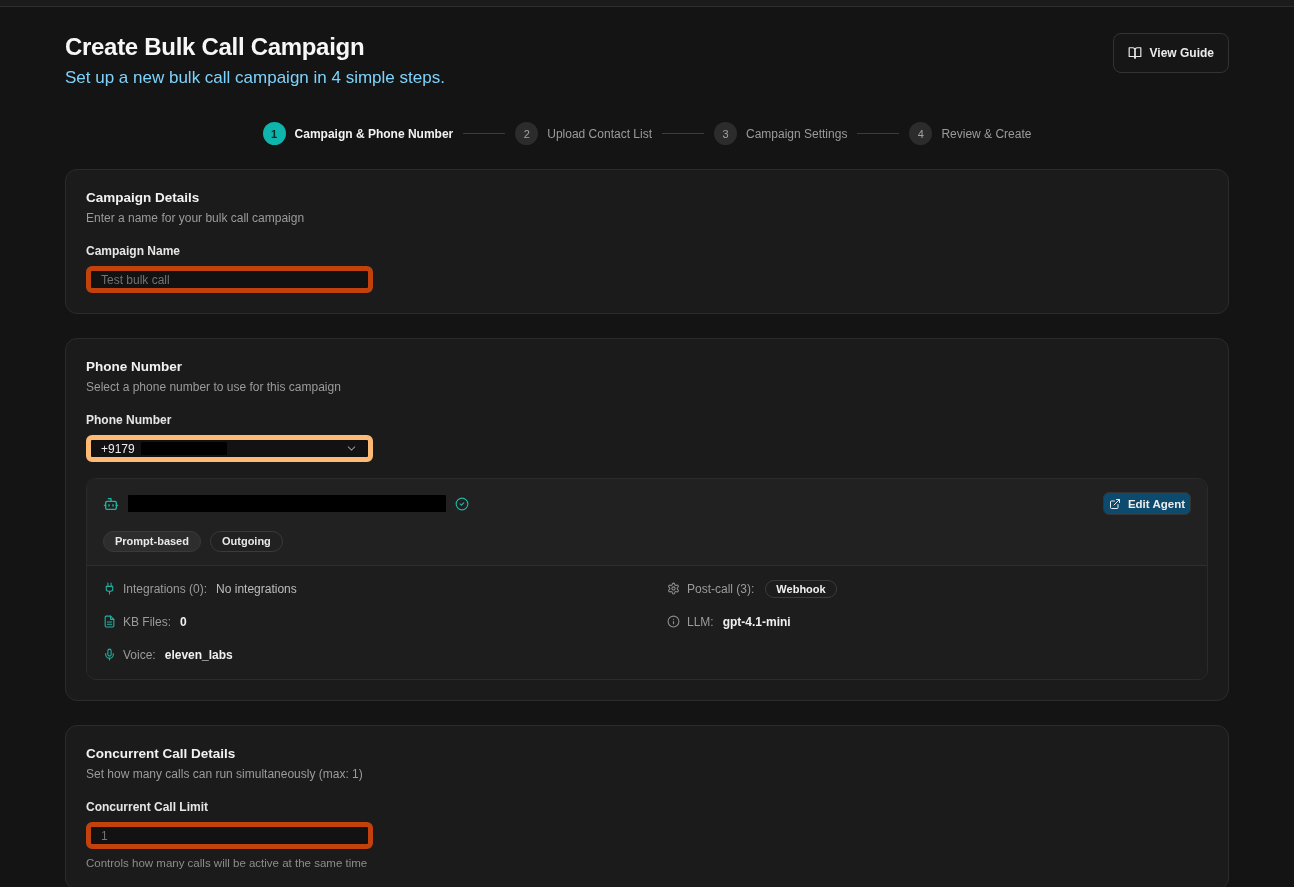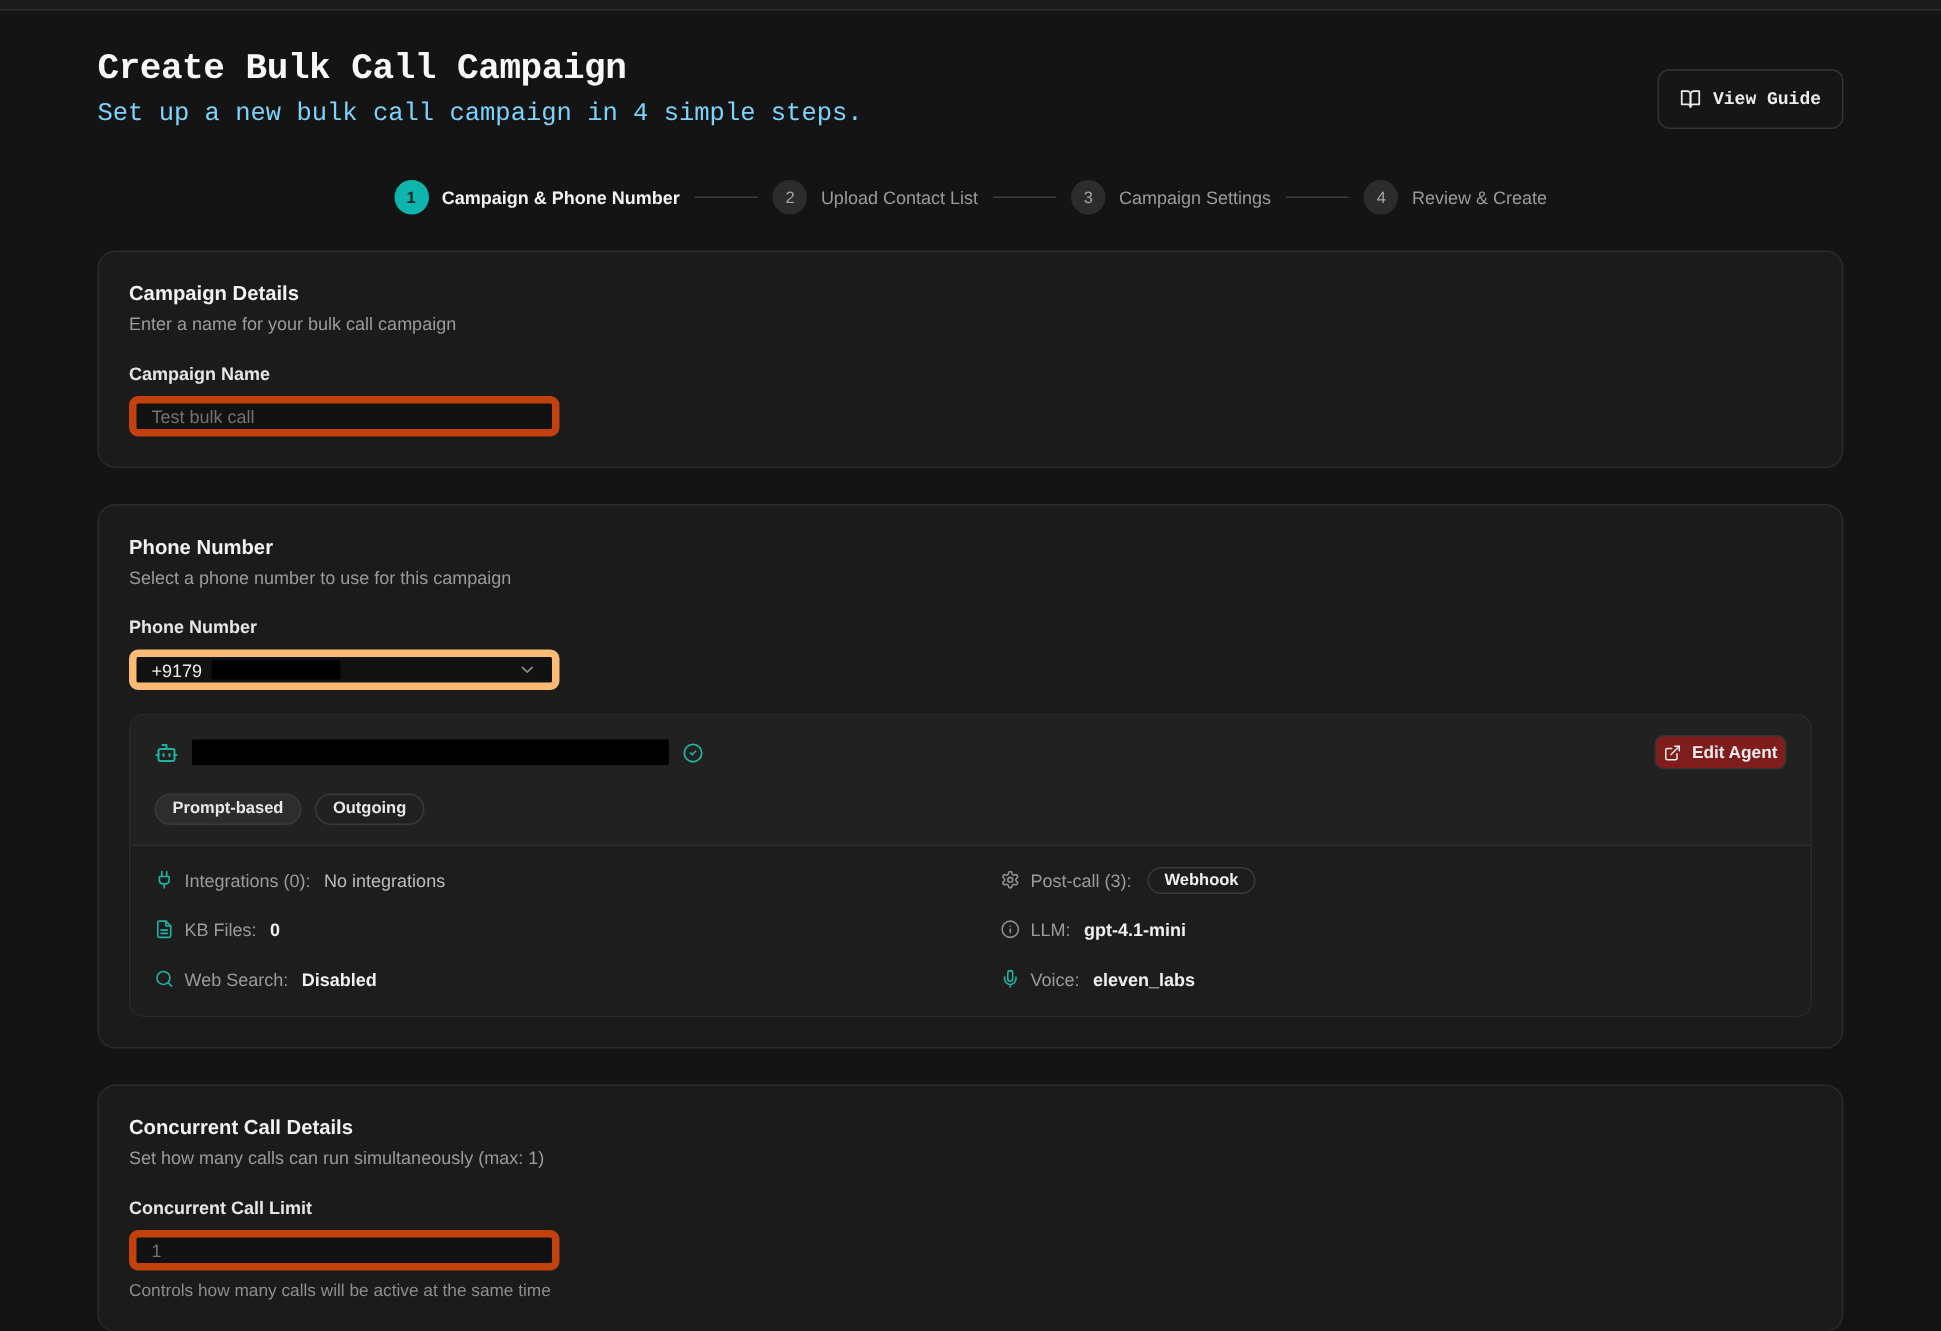--- a/index.html
+++ b/index.html
@@ -10,21 +10,21 @@
     color: #ececec;
   }
   .topbar {
     height: 7px;
     background: #1b1b1b;
     border-bottom: 1px solid #2e2e2e;
   }
   .page { padding: 26px 65px 0 65px; }
 
   
-  .header-row { display: flex; justify-content: space-between; align-items: flex-end; font-family: Liberation Mono, monospace; }
+  .header-row { display: flex; justify-content: space-between; align-items: flex-start; }
   .page-title { font-size: 24px; font-weight: 700; color: #f7f7f7; letter-spacing: -0.3px; }
   .page-subtitle { font-size: 17px; color: #7dd3fc; margin-top: 7px; }
   .btn {
     display: inline-flex; align-items: center; gap: 8px;
     background: #161616; border: 1px solid #333333; color: #ececec;
     border-radius: 8px; font-size: 12px; font-weight: 600;
     padding: 0 14px; height: 40px; cursor: pointer;
     font-family: inherit;
   }
   .btn svg { width: 14px; height: 14px; }
@@ -77,21 +77,21 @@
     margin-top: 16px; border: 1px solid #2b2b2b; border-radius: 10px; overflow: hidden;
   }
   .agent-top { background: #212121; padding: 13px 16px 13px 16px; }
   .agent-row1 { display: flex; align-items: center; gap: 9px; }
   .agent-row1 .bot { color: #1fb3a3; display: flex; }
   .agent-row1 .bot svg { width: 16px; height: 16px; }
   .agent-row1 .verified { color: #1fb3a3; display: flex; }
   .agent-row1 .verified svg { width: 14px; height: 14px; }
   .edit-btn {
     margin-left: auto; display: inline-flex; align-items: center; gap: 7px;
-    background: #7f1d1d; border: 1px solid #343434; color: #ececec;
+    background: #0c4a6e; border: 1px solid #343434; color: #ececec;
     border-radius: 6px; font-size: 11.5px; font-weight: 600; height: 23px; padding: 0 5px;
     cursor: pointer; font-family: inherit;
   }
   .edit-btn svg { width: 12px; height: 12px; }
   .badge-row { display: flex; gap: 9px; margin-top: 16px; }
   .badge {
     font-size: 11px; font-weight: 700; color: #e8e8e8;
     border-radius: 999px; padding: 3px 11px; line-height: 1.2;
   }
   .badge.filled { background: #2d2d2d; border: 1px solid #3a3a3a; }
@@ -260,30 +260,20 @@
                 <path d="M12 16v-4"></path>
                 <path d="M12 8h.01"></path>
               </svg>
           </span>
           <span class="dlabel">LLM:</span>
           <span class="dvalue">gpt-4.1-mini</span>
         </div>
         <div class="detail-row">
           <span class="dicon teal">
             <svg viewBox="0 0 24 24" fill="none" stroke="currentColor" stroke-width="2" stroke-linecap="round" stroke-linejoin="round">
-                <circle cx="11" cy="11" r="8"></circle>
-                <line x1="21" y1="21" x2="16.65" y2="16.65"></line>
-              </svg>
-          </span>
-          <span class="dlabel">Web Search:</span>
-          <span class="dvalue">Disabled</span>
-        </div>
-        <div class="detail-row">
-          <span class="dicon teal">
-            <svg viewBox="0 0 24 24" fill="none" stroke="currentColor" stroke-width="2" stroke-linecap="round" stroke-linejoin="round">
                 <path d="M12 2a3 3 0 0 0-3 3v7a3 3 0 0 0 6 0V5a3 3 0 0 0-3-3Z"></path>
                 <path d="M19 10v2a7 7 0 0 1-14 0v-2"></path>
                 <line x1="12" y1="19" x2="12" y2="22"></line>
               </svg>
           </span>
           <span class="dlabel">Voice:</span>
           <span class="dvalue">eleven_labs</span>
         </div>
       </div>
     </div>

